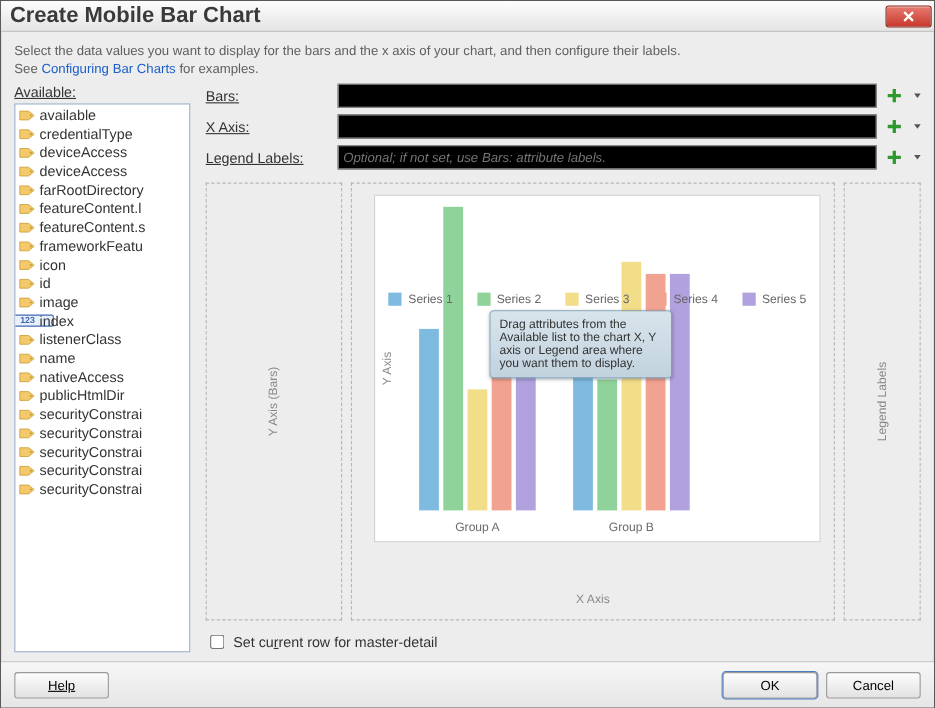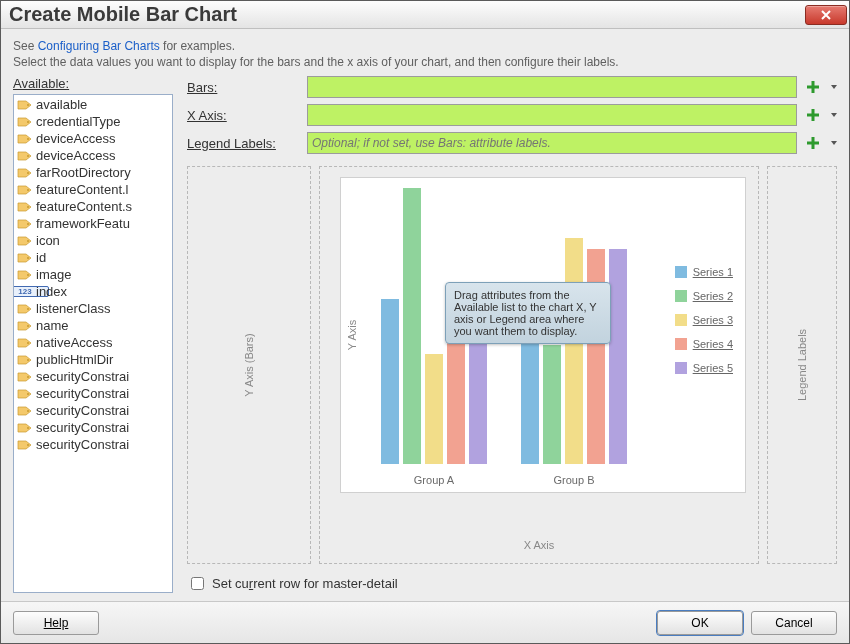--- a/index.html
+++ b/index.html
@@ -18,21 +18,21 @@
   .list { padding:1px 0; }
   .li { display:flex; align-items:center; gap:3px; padding:1px 3px; white-space:nowrap; cursor:default; font-size:13px; color:#333; }
   .tag-icon { width:16px; height:14px; display:inline-block; flex-shrink:0; }
   .tag-icon svg { display:block; }
   .num-icon { width:16px; height:14px; display:flex; align-items:center; justify-content:center; background:transparent; flex-shrink:0; }
   .num-icon .numbox { font-size:8px; font-weight:bold; border:1px solid #4169b1; color:#4169b1; padding:0 16px; border-radius:2px; background:#e8f0fb; }
   .right-col { flex:1; display:flex; flex-direction:column; gap:6px; }
   .form-row { display:flex; align-items:center; gap:6px; }
   .form-row label { width:114px; text-align:left; font-size:13px; }
   .form-row label .u { text-decoration:underline; }
-  .form-row input[type=text] { flex:1; height:22px; border:1px solid #9c9c9c; background:#bef264; padding:0 4px; font-family:inherit; font-size:12px; }
+  .form-row input[type=text] { flex:1; height:22px; border:1px solid #9c9c9c; background:#000000; padding:0 4px; font-family:inherit; font-size:12px; }
   .form-row input.placeholder-ital { font-style:italic; color:#808080; }
   .add-btn { width:20px; height:20px; display:flex; align-items:center; justify-content:center; cursor:pointer; }
   .add-btn svg { width:16px; height:16px; }
   .dd-arrow { width:0;height:0;border-left:3px solid transparent;border-right:3px solid transparent;border-top:4px solid #555; margin-left:2px; }
   .preview-area { flex:1; display:flex; gap:8px; margin-top:6px; }
   .drop-zone { border:1px dashed #b8b8b8; background:#ededed; display:flex; align-items:center; justify-content:center; color:#909090; font-size:11px; position:relative; }
   .dz-ybars { width:124px; }
   .dz-main { flex:1; flex-direction:column; }
   .dz-legend { width:70px; }
   .vlabel { transform:rotate(-90deg); white-space:nowrap; color:#888; font-size:11px; }
@@ -41,21 +41,21 @@
   .yaxis-frame-label { position:absolute; left:-4px; top:50%; transform:translateY(-50%) rotate(-90deg); transform-origin:center; font-size:11px; color:#888; }
   .bars-area { position:absolute; left:40px; right:150px; top:10px; bottom:28px; display:flex; gap:34px; align-items:flex-end; }
   .group { flex:1; display:flex; gap:4px; align-items:flex-end; justify-content:center; height:100%; position:relative; }
   .bar { width:18px; }
   .s1 { background:#7fbbe0; }
   .s2 { background:#8fd39b; }
   .s3 { background:#f2dd89; }
   .s4 { background:#f2a291; }
   .s5 { background:#b1a2df; }
   .group-label { position:absolute; bottom:-22px; width:100%; text-align:center; font-size:11px; color:#6a6a6a; }
-  .legend { position:absolute; right:12px; top:88px; display:flex; flex-direction:column; gap:12px; font-size:11px; color:#666;text-decoration:underline; }
+  .legend { position:absolute; right:12px; top:88px; display:flex; flex-direction:row; gap:22px; font-size:11px; color:#666; }
   .legend .lrow { display:flex; align-items:center; gap:6px; }
   .legend .sw { width:12px; height:12px; }
   .xaxis-area { height:36px; width:100%; display:flex; align-items:center; justify-content:center; color:#888; font-size:11px; }
   .tooltip-box { position:absolute; top:104px; left:104px; width:166px; background:linear-gradient(#d8e4ec,#c2d3de); border:1px solid #7da0b8; border-radius:4px; padding:6px 8px; font-size:11px; color:#333; box-shadow:0 1px 3px rgba(0,0,0,0.25); z-index:5; }
   .check-row { display:flex; align-items:center; gap:5px; padding:4px 0 0 0; font-size:13px; }
   .check-row .u { text-decoration:underline; }
   .footer { height:42px; border-top:1px solid #c8c8c8; display:flex; align-items:center; padding:0 12px; gap:8px; background:linear-gradient(#f6f6f6,#e6e6e6); }
   .footer .spacer { flex:1; }
   .btn { min-width:86px; height:24px; border:1px solid #9a9a9a; background:linear-gradient(#fdfdfd,#e2e2e2); border-radius:3px; font-family:inherit; font-size:12px; cursor:pointer; padding:0 14px; }
   .btn.default { outline:1px solid #4a7dc0; }
@@ -72,24 +72,24 @@
   <div class="titlebar">
     <span class="title">Create Mobile Bar Chart</span>
     <div class="close-btn">
       <svg viewBox="0 0 12 12">
           <path d="M2 2 L10 10 M10 2 L2 10" stroke="#fff" stroke-width="2" fill="none"></path>
         </svg>
     </div>
   </div>
 
   <div class="desc">
+    <div>Select the data values you want to display for the bars and the x axis of your chart, and then configure their labels.</div>
     <div>
       <span>See </span><span class="link">Configuring Bar Charts</span><span> for examples.</span>
     </div>
-    <div>Select the data values you want to display for the bars and the x axis of your chart, and then configure their labels.</div>
   </div>
 
   <div class="body">
 
     <div class="left-col">
       <div class="section-header">Available:</div>
       <div class="list-wrap">
         <div class="list" id="avail-list">
             <div class="li">
               <span class="tag-icon">

